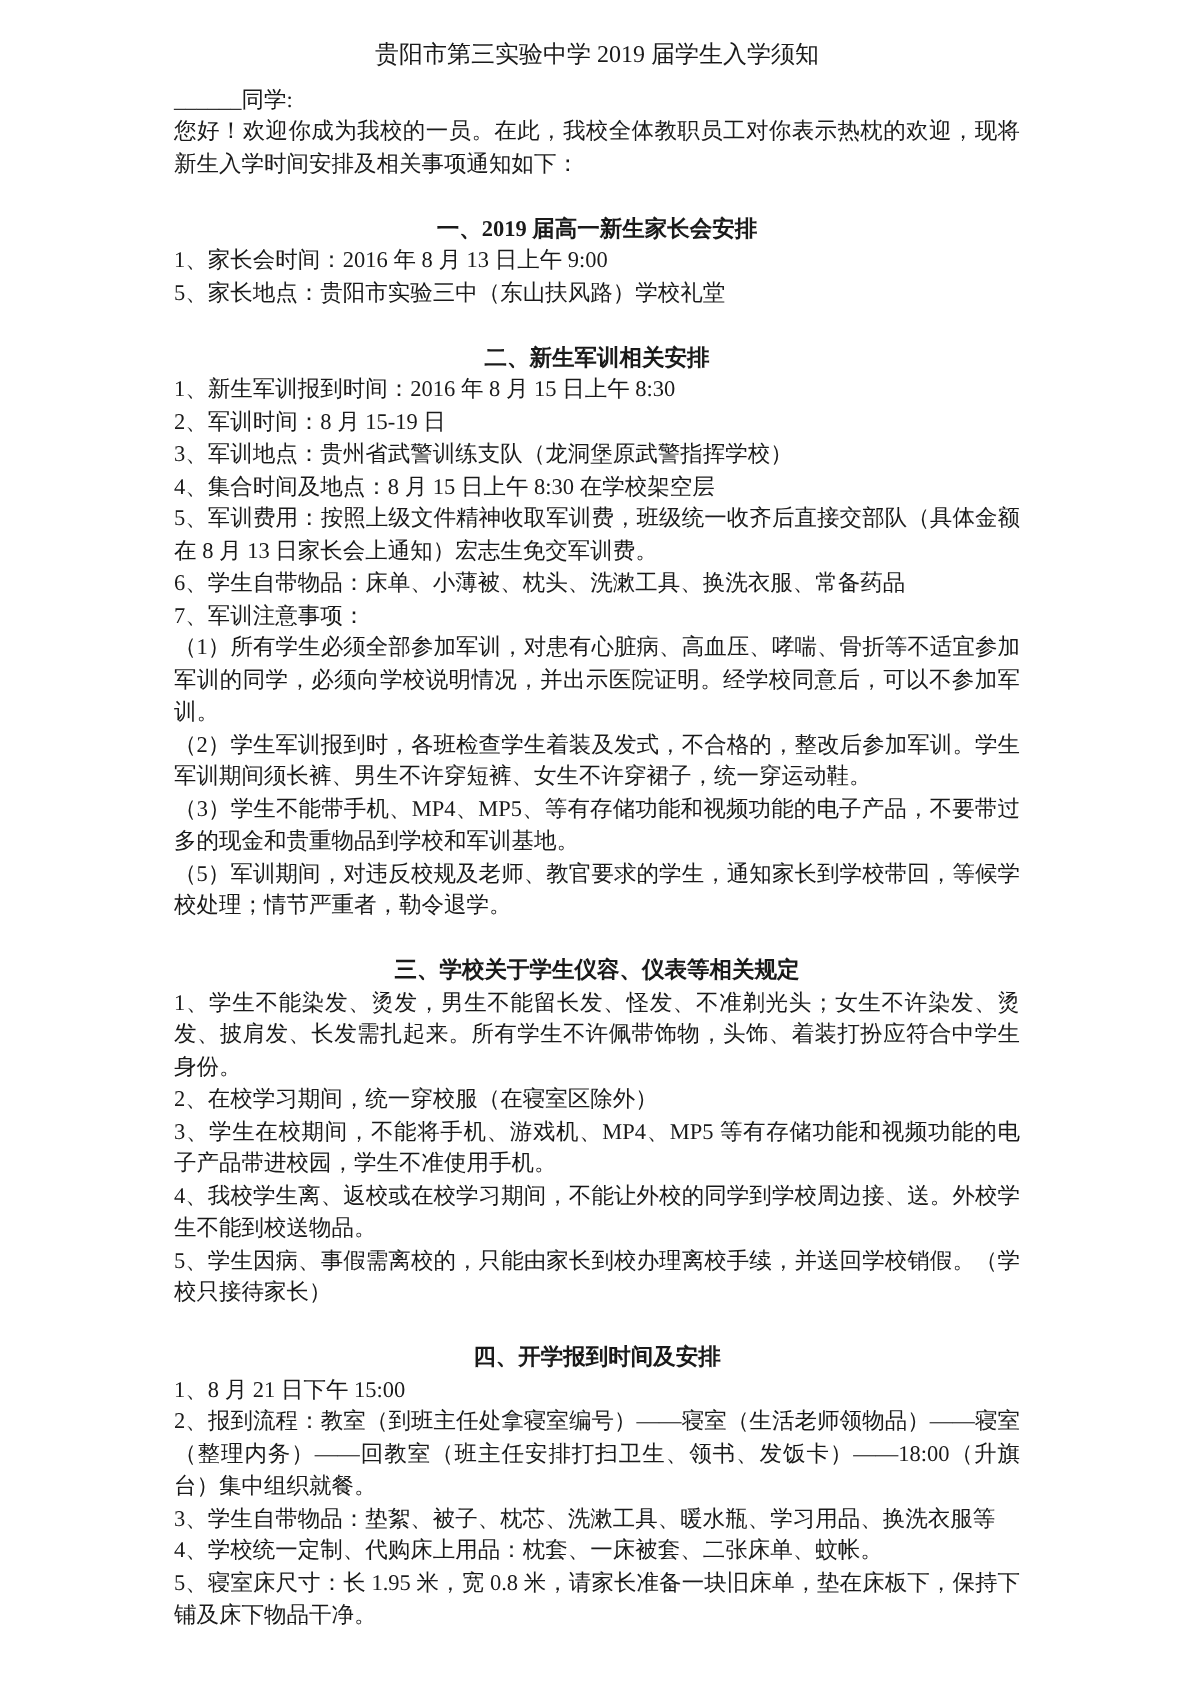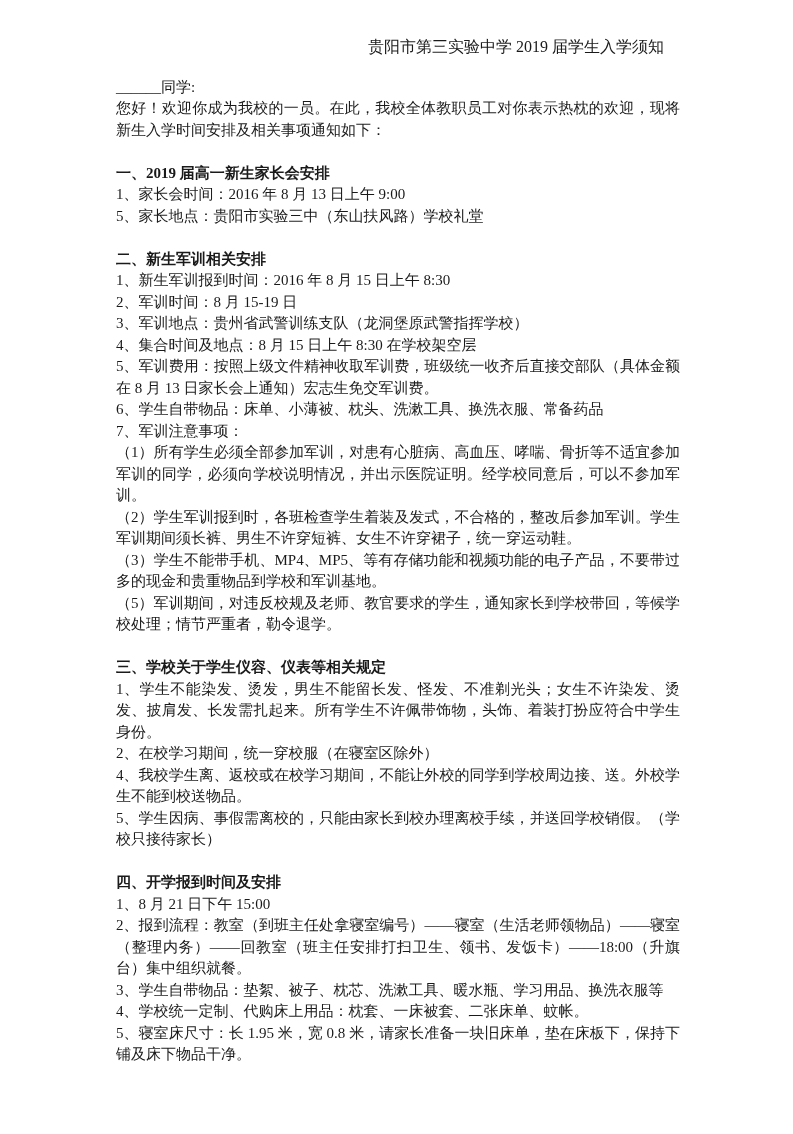--- a/index.html
+++ b/index.html
@@ -16,25 +16,25 @@
     font-family: "Liberation Serif", "DejaVu Serif", serif;
     color: #1a1a1a;
   }
   .doc {
     position: absolute;
     left: 116px;
     top: 18px;
     width: 564px;
   }
   .title {
-    text-align: right;
+    text-align: center;
     font-size: 16px;
     line-height: 26px;
     font-weight: normal;
-    margin: 16px;
+    margin: 6px;
   }
   .line, .item {
     font-size: 15px;
     line-height: 21.5px;
     margin: 0;
     text-align: justify;
   }
   .salutation {
     font-size: 15px;
     line-height: 22px;
@@ -43,20 +43,21 @@
   .blank-underline {
     display: inline-block;
     min-width: 44px;
     letter-spacing: 0;
   }
   .section-heading {
     font-size: 15px;
     line-height: 21.5px;
     font-weight: bold;
     margin: 21.5px 0 0 0;
+    text-align: center;
   }
 </style>
 </head>
 <body>
 
 <div class="page">
   <div class="doc">
 
     <p class="title">贵阳市第三实验中学 2019 届学生入学须知</p>
 
@@ -82,20 +83,21 @@
       <p class="item">（1）所有学生必须全部参加军训，对患有心脏病、高血压、哮喘、骨折等不适宜参加军训的同学，必须向学校说明情况，并出示医院证明。经学校同意后，可以不参加军训。</p>
       <p class="item">（2）学生军训报到时，各班检查学生着装及发式，不合格的，整改后参加军训。学生军训期间须长裤、男生不许穿短裤、女生不许穿裙子，统一穿运动鞋。</p>
       <p class="item">（3）学生不能带手机、MP4、MP5、等有存储功能和视频功能的电子产品，不要带过多的现金和贵重物品到学校和军训基地。</p>
       <p class="item">（5）军训期间，对违反校规及老师、教官要求的学生，通知家长到学校带回，等候学校处理；情节严重者，勒令退学。</p>
     </div>
 
     <div>
       <p class="section-heading">三、学校关于学生仪容、仪表等相关规定</p>
       <p class="item">1、学生不能染发、烫发，男生不能留长发、怪发、不准剃光头；女生不许染发、烫发、披肩发、长发需扎起来。所有学生不许佩带饰物，头饰、着装打扮应符合中学生身份。</p>
       <p class="item">2、在校学习期间，统一穿校服（在寝室区除外）</p>
+      <p class="item">3、学生在校期间，不能将手机、游戏机、MP4、MP5 等有存储功能和视频功能的电子产品带进校园，学生不准使用手机。</p>
       <p class="item">4、我校学生离、返校或在校学习期间，不能让外校的同学到学校周边接、送。外校学生不能到校送物品。</p>
       <p class="item">5、学生因病、事假需离校的，只能由家长到校办理离校手续，并送回学校销假。（学校只接待家长）</p>
     </div>
 
     <div>
       <p class="section-heading">四、开学报到时间及安排</p>
       <p class="item">1、8 月 21 日下午 15:00</p>
       <p class="item">2、报到流程：教室（到班主任处拿寝室编号）——寝室（生活老师领物品）——寝室（整理内务）——回教室（班主任安排打扫卫生、领书、发饭卡）——18:00（升旗台）集中组织就餐。</p>
       <p class="item">3、学生自带物品：垫絮、被子、枕芯、洗漱工具、暖水瓶、学习用品、换洗衣服等</p>
       <p class="item">4、学校统一定制、代购床上用品：枕套、一床被套、二张床单、蚊帐。</p>

